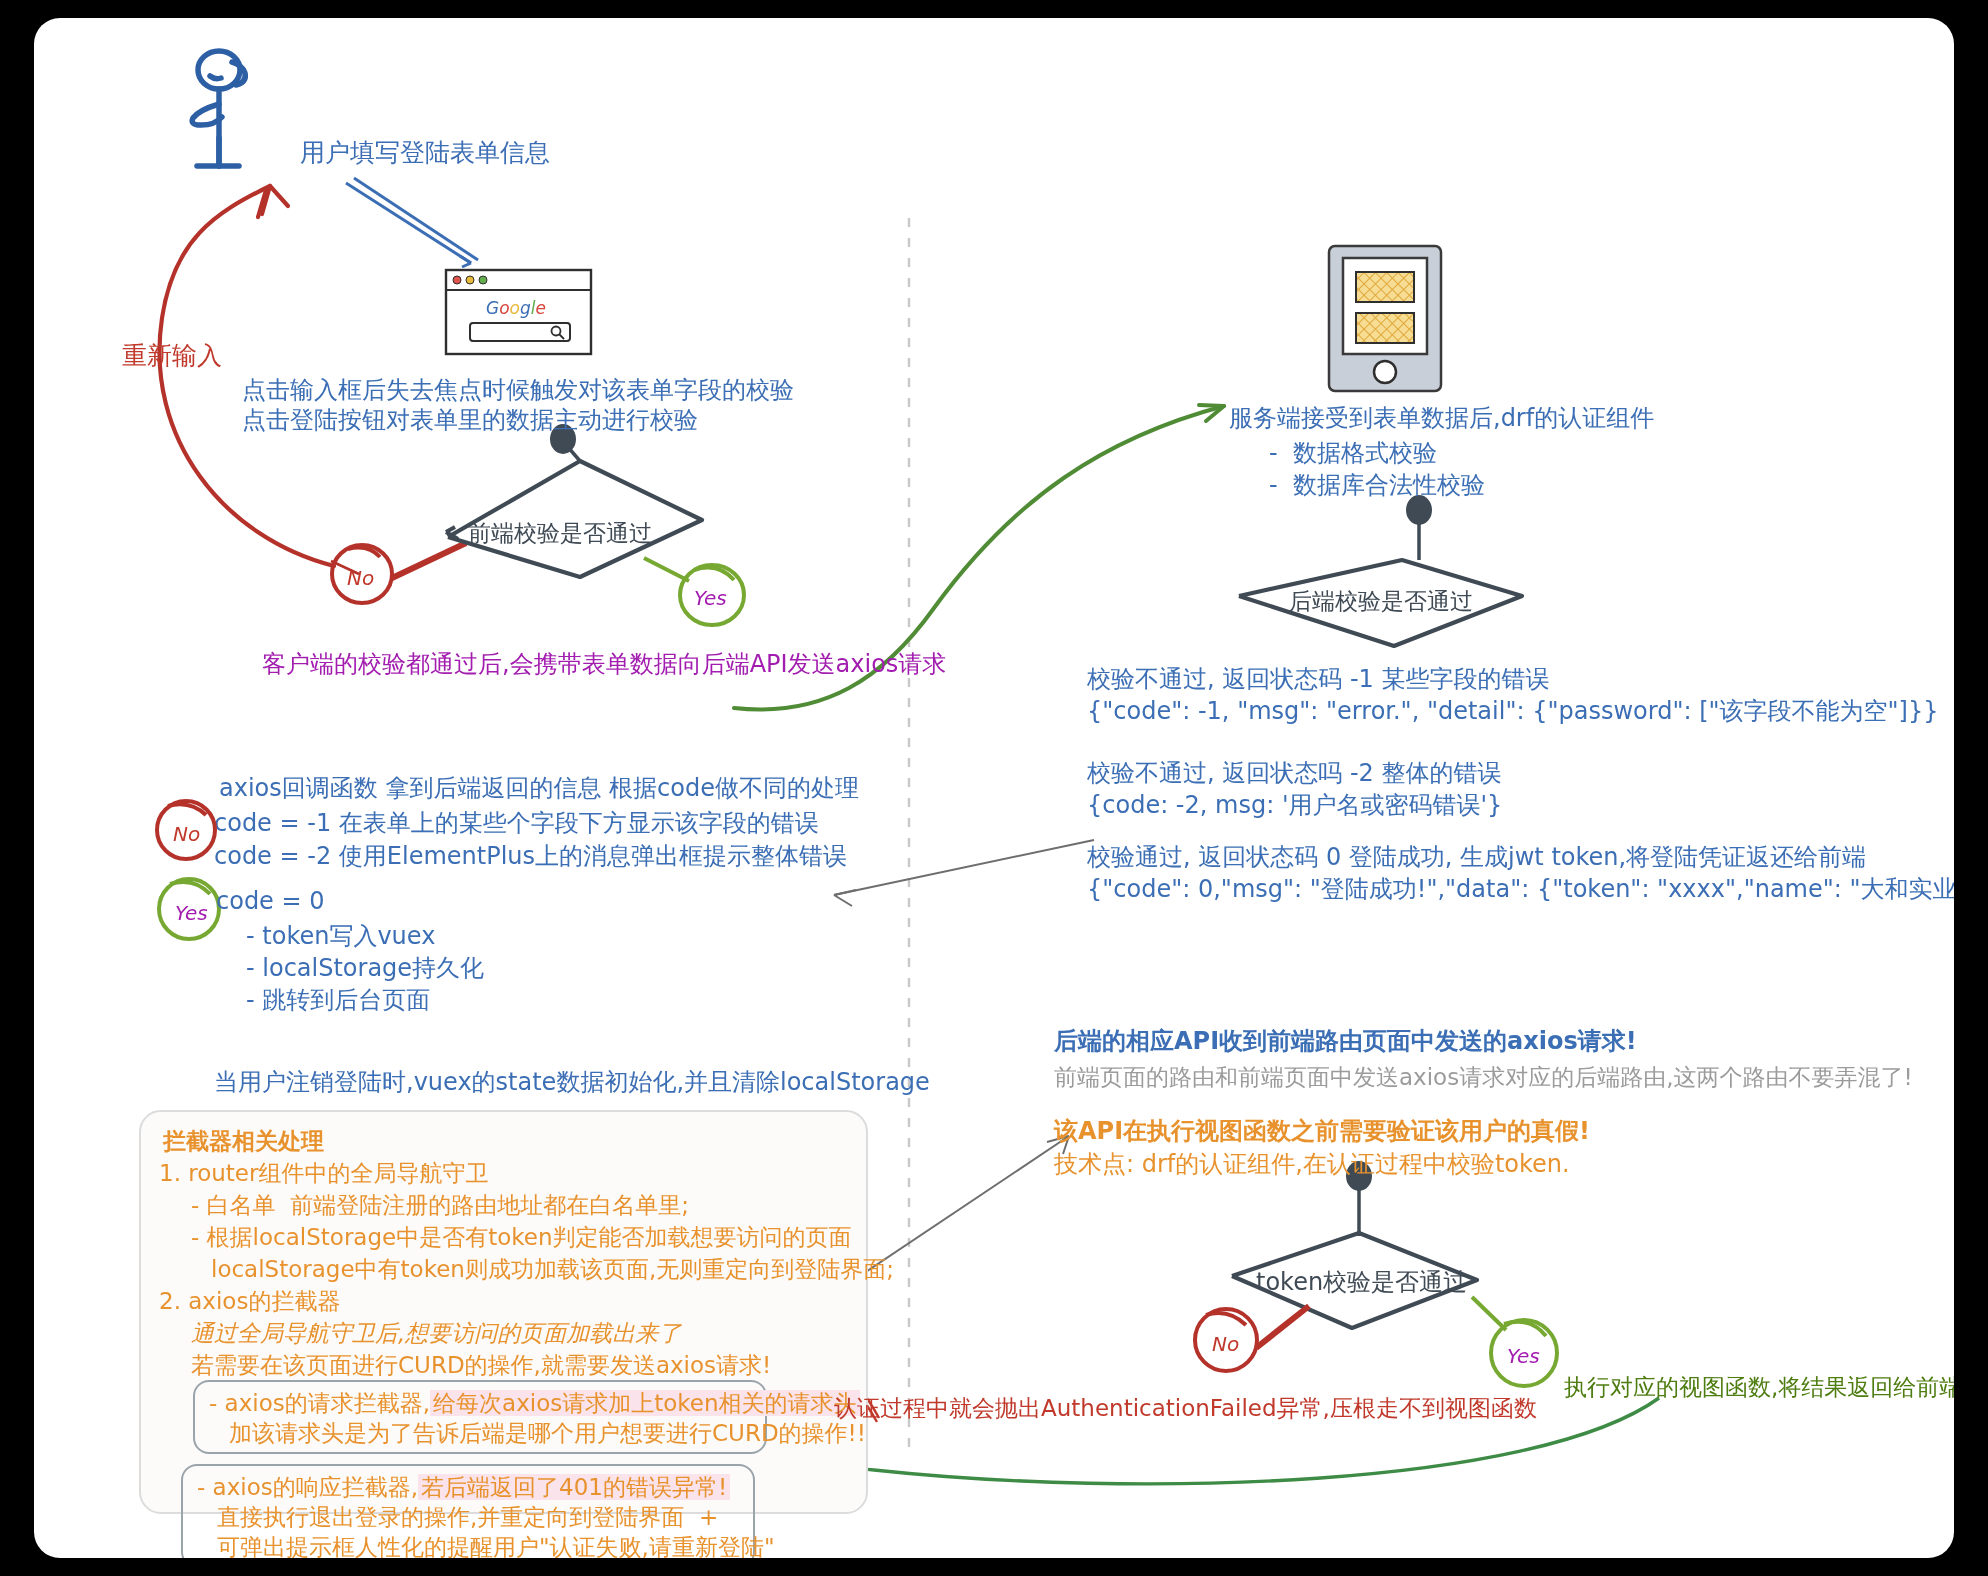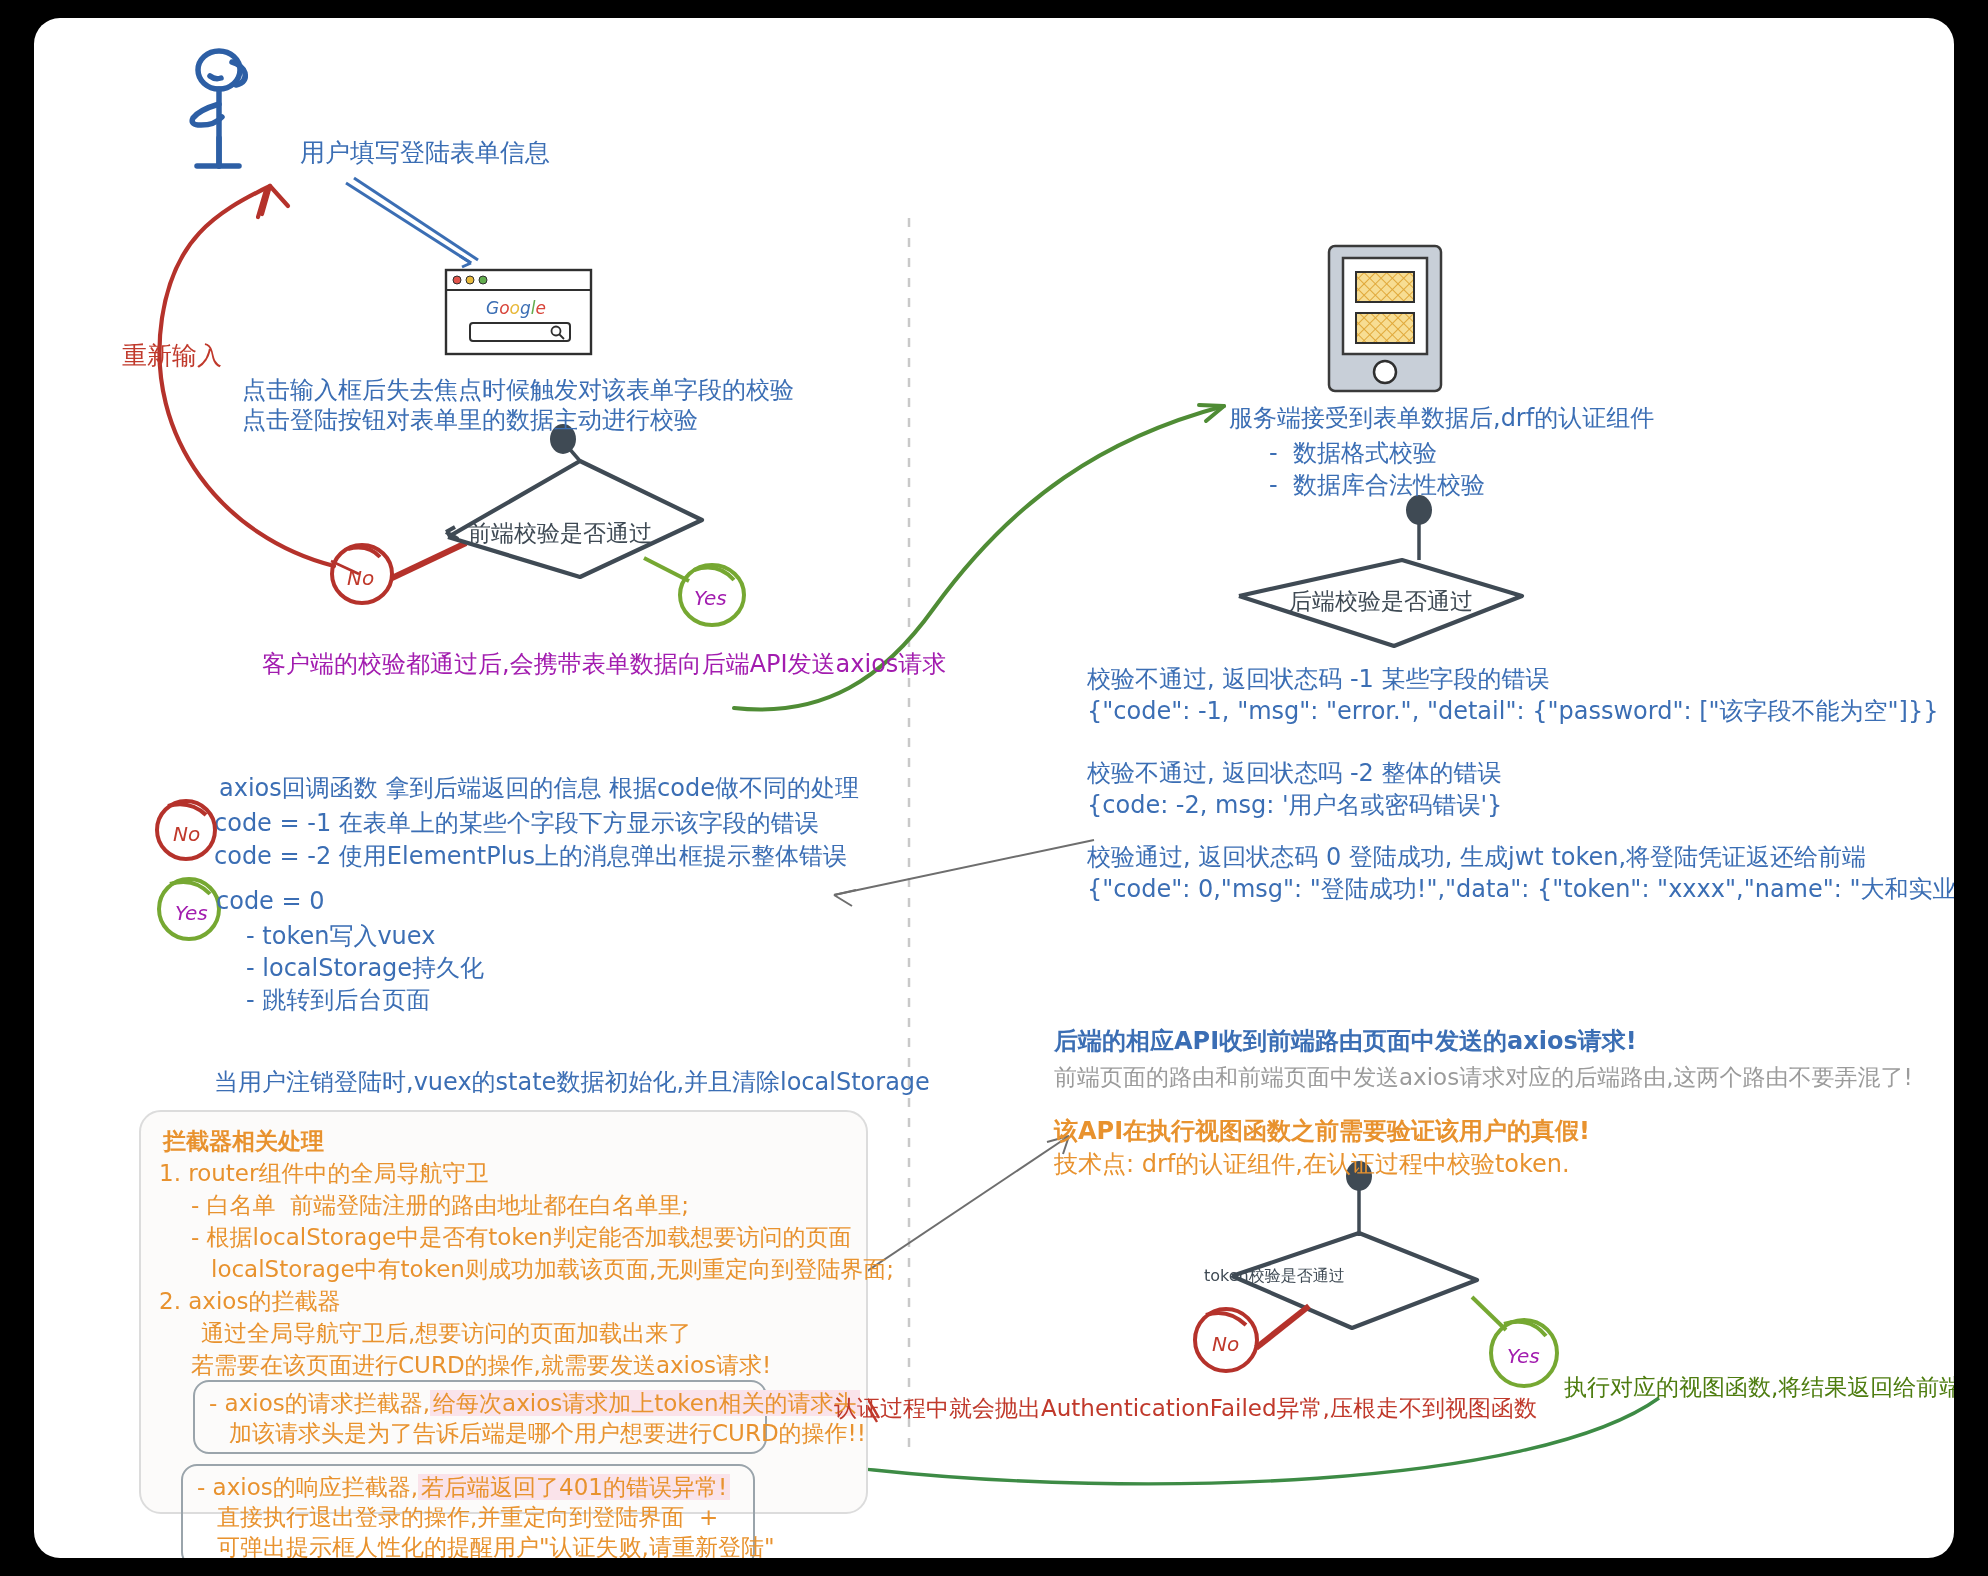--- a/index.html
+++ b/index.html
@@ -233,21 +233,21 @@
 
   <div class="txt f24 blue" style="left:180px;top:1049px;">当用户注销登陆时,vuex的state数据初始化,并且清除localStorage</div>
 
   <div class="ibox" style="left:105px;top:1092px;width:725px;height:400px;">
     <div class="txt f23 orange bold" style="left:22px;top:14px;">拦截器相关处理</div>
     <div class="txt f23 orange" style="left:18px;top:46px;">1. router组件中的全局导航守卫</div>
     <div class="txt f23 orange" style="left:50px;top:78px;">- 白名单  前端登陆注册的路由地址都在白名单里;</div>
     <div class="txt f23 orange" style="left:50px;top:110px;">- 根据localStorage中是否有token判定能否加载想要访问的页面</div>
     <div class="txt f23 orange" style="left:70px;top:142px;">localStorage中有token则成功加载该页面,无则重定向到登陆界面;</div>
     <div class="txt f23 orange" style="left:18px;top:174px;">2. axios的拦截器</div>
-    <div class="txt f23 orange" style="left:60px;top:206px;">通过全局导航守卫后,想要访问的页面加载出来了</div>
+    <div class="txt f23 orange" style="left:50px;top:206px;font-style:italic;">通过全局导航守卫后,想要访问的页面加载出来了</div>
     <div class="txt f23 orange" style="left:50px;top:238px;">若需要在该页面进行CURD的操作,就需要发送axios请求!</div>
 
     <div class="rbox" style="left:52px;top:268px;width:570px;height:70px;">
       <div style="position:absolute;left:14px;top:6px;white-space:nowrap;">
         <span class="f23 orange">- axios的请求拦截器,</span><span class="f23 orange hl">给每次axios请求加上token相关的请求头</span>
       </div>
       <div class="txt f23 orange" style="left:34px;top:36px;">加该请求头是为了告诉后端是哪个用户想要进行CURD的操作!!</div>
     </div>
 
     <div class="rbox" style="left:40px;top:352px;width:570px;height:100px;">
@@ -274,21 +274,21 @@
 
   <div class="txt f24 blue" style="left:1053px;top:824px;">校验通过, 返回状态码 0 登陆成功, 生成jwt token,将登陆凭证返还给前端</div>
   <div class="txt f24 blue" style="left:1053px;top:856px;">{"code": 0,"msg": "登陆成功!","data": {"token": "xxxx","name": "大和实业"}}</div>
 
   <div class="txt f24 blue bold" style="left:1020px;top:1008px;">后端的相应API收到前端路由页面中发送的axios请求!</div>
   <div class="txt f23 gray" style="left:1020px;top:1044px;">前端页面的路由和前端页面中发送axios请求对应的后端路由,这两个路由不要弄混了!</div>
 
   <div class="txt f24 orange bold" style="left:1020px;top:1098px;">该API在执行视图函数之前需要验证该用户的真假!</div>
   <div class="txt f24 orange" style="left:1020px;top:1131px;">技术点: drf的认证组件,在认证过程中校验token.</div>
 
-  <div class="diamond-label" style="left:1170px;top:1248px;font-size:16px;">token校验是否通过</div>
+  <div class="diamond-label" style="left:1222px;top:1248px;font-size:24px;">token校验是否通过</div>
 
   <div class="txt f20 red" style="left:1178px;top:1313px;font-style:italic;">No</div>
   <div class="txt f20 green" style="left:1473px;top:1325px;font-style:italic;">Yes</div>
 
   <div class="txt f23 red" style="left:800px;top:1375px;">认证过程中就会抛出AuthenticationFailed异常,压根走不到视图函数</div>
   <div class="txt f23 green-d" style="left:1530px;top:1354px;">执行对应的视图函数,将结果返回给前端</div>
 
 </div>
 </div>
 

